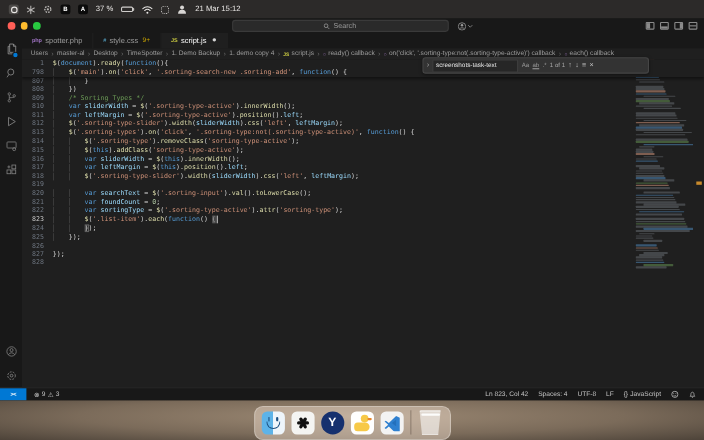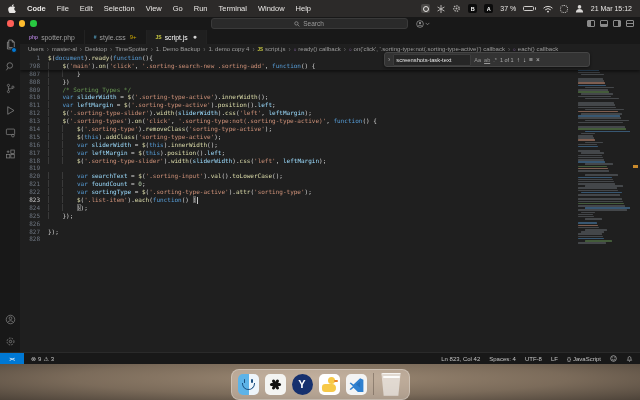--- a/index.html
+++ b/index.html
@@ -128,37 +128,20 @@
   .dk-trash i{position:absolute;top:2px;left:2px;right:2px;height:2px;background:rgba(255,255,255,.9);border-radius:1px;}
 
   svg{display:block;}
 </style>
 </head>
 <body>
 
 <div class="screen">
 
   <div class="menubar">
-    <div class="mb-left">
-      <span class="mb-ico">
-        <svg width="8" height="9" viewBox="0 0 12 14">
-            <path fill="#e8e6e4" d="M9.5 7.4c0-1.6 1.3-2.4 1.4-2.4-.8-1.1-2-1.3-2.4-1.3-1-.1-2 .6-2.5.6S4.7 3.7 3.8 3.7C2.5 3.8 1.3 4.5.7 5.7c-1.3 2.3-.3 5.7.9 7.5.6.9 1.3 1.9 2.3 1.8.9 0 1.3-.6 2.4-.6s1.4.6 2.4.6 1.6-.9 2.2-1.8c.7-1 1-2 1-2.1-.1 0-2.4-.9-2.4-3.7zM7.9 2.6c.5-.6.8-1.4.7-2.2-.7 0-1.6.5-2.1 1.1-.5.5-.9 1.4-.8 2.2.9.1 1.7-.5 2.2-1.1z"></path>
-          </svg>
-      </span>
-      <span class="mi app">Code</span>
-      <span class="mi">File</span>
-      <span class="mi">Edit</span>
-      <span class="mi">Selection</span>
-      <span class="mi">View</span>
-      <span class="mi">Go</span>
-      <span class="mi">Run</span>
-      <span class="mi">Terminal</span>
-      <span class="mi">Window</span>
-      <span class="mi">Help</span>
-    </div>
     <div class="mb-right">
       <span class="mb-ico sq-dark">
           <i></i>
         </span>
       <span class="mb-ico">
         <svg width="8" height="8" viewBox="0 0 10 10">
             <g stroke="#b9b7b5" stroke-width="1.2">
               <line x1="5" y1="0" x2="5" y2="10"></line>
               <line x1="0.7" y1="2.5" x2="9.3" y2="7.5"></line>
               <line x1="0.7" y1="7.5" x2="9.3" y2="2.5"></line>

